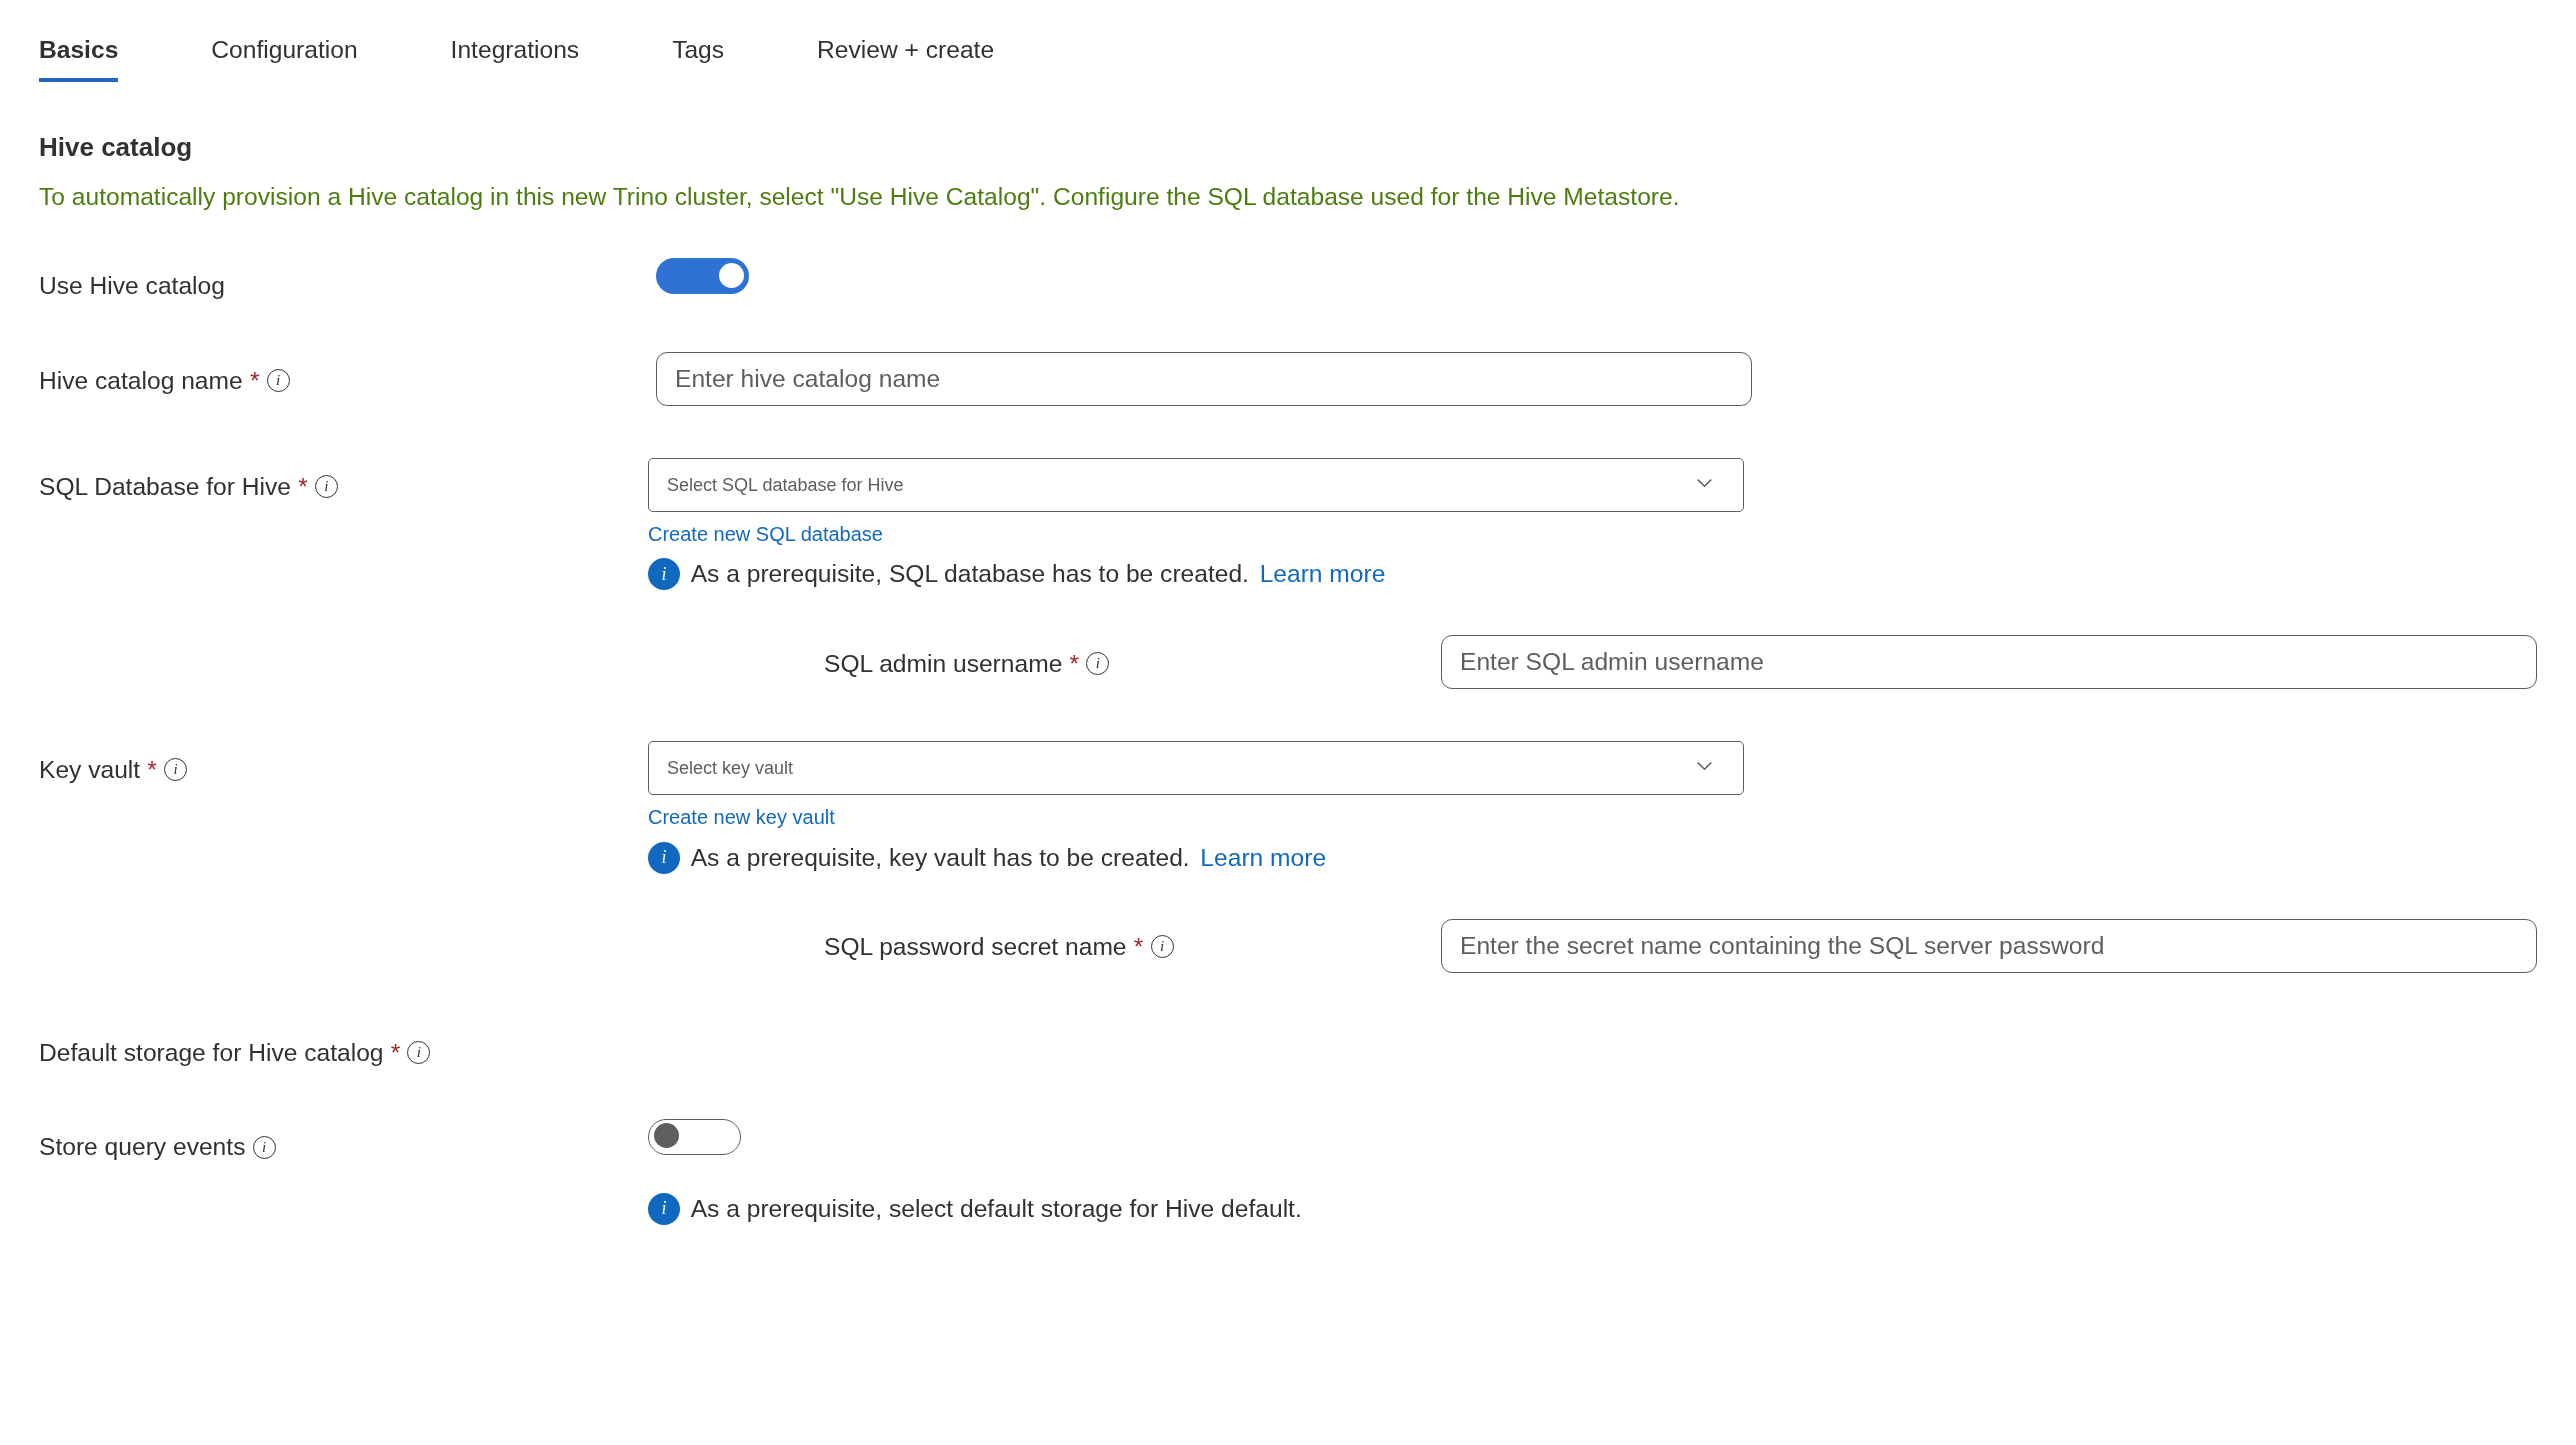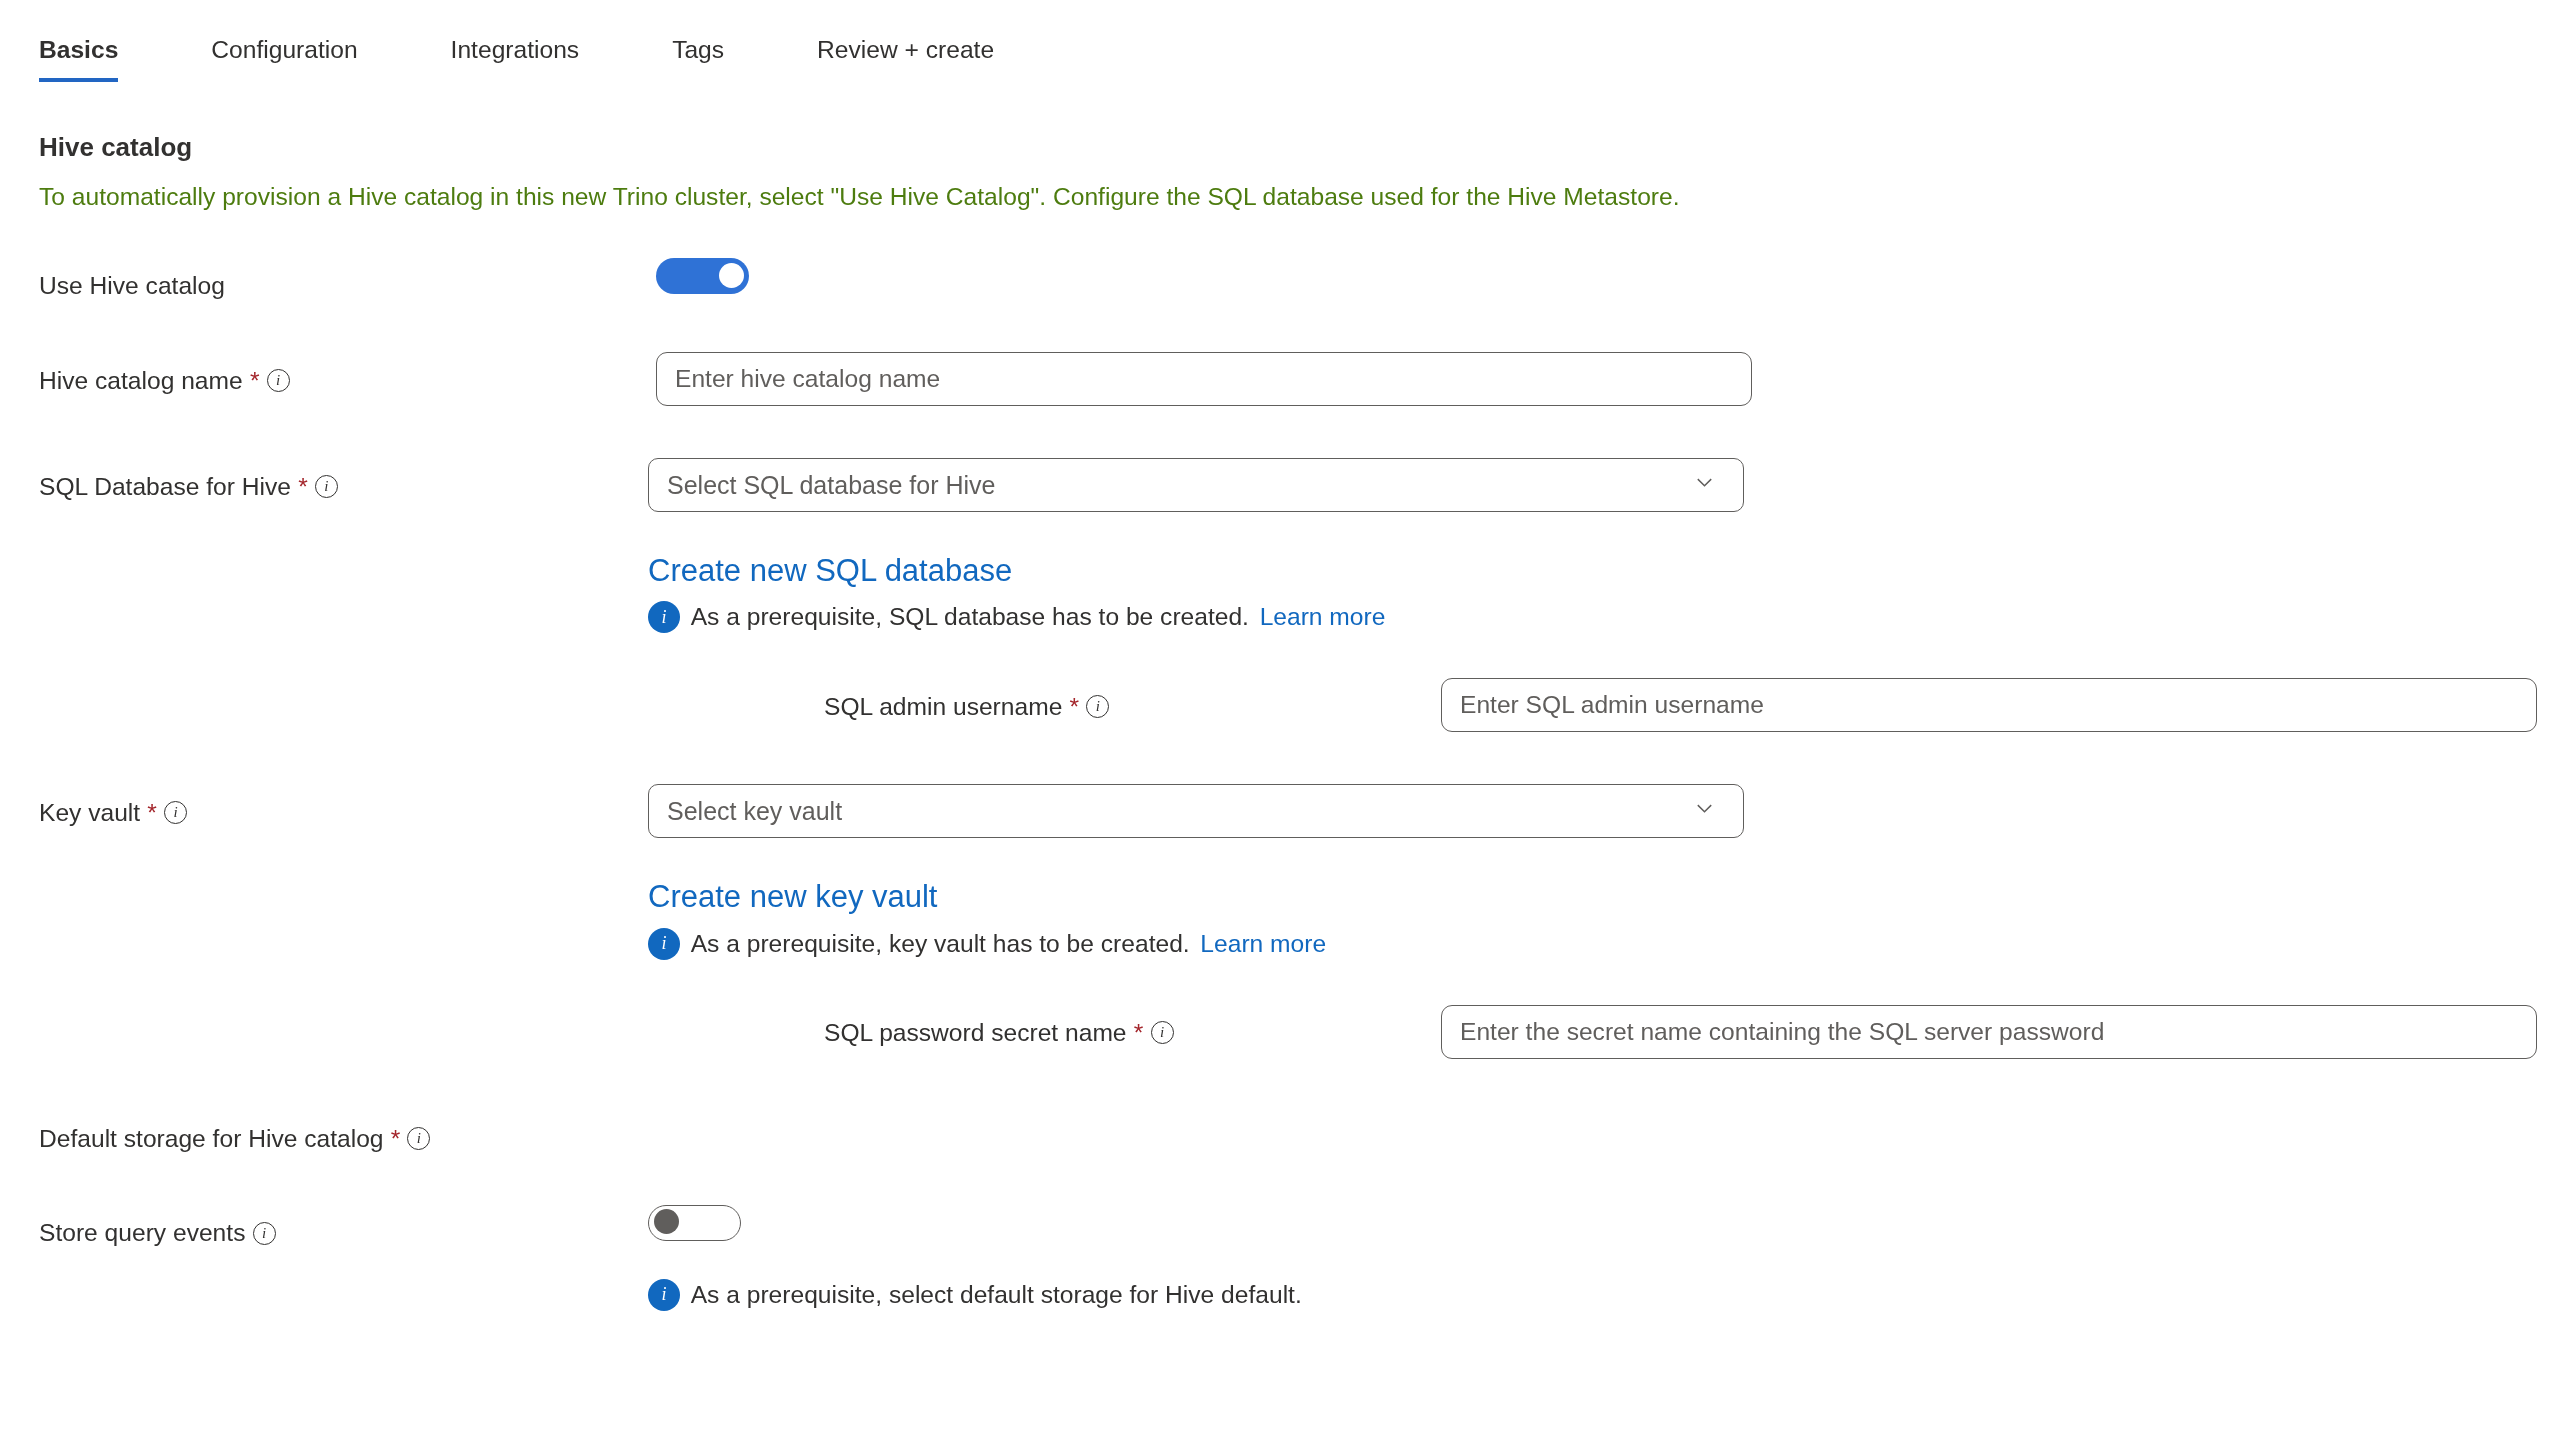--- a/index.html
+++ b/index.html
@@ -110,43 +110,42 @@
       font-size: 24.6px;
       font-family: inherit;
       color: #323130;
     }
     .text-input::placeholder { color: #605e5c; }
 
     .select-input {
       width: 100%;
       height: 54px;
       border: 0.9px solid #605e5c;
-      border-radius: 10px;
+      border-radius: 5px;
       padding: 0 71px 0 18px;
-      font-size: 25px;
+      font-size: 18px;
       display: flex;
       align-items: center;
       color: #605e5c;
       cursor: pointer;
       position: relative;
       background: #fff;
     }
     .select-input .chevron {
       position: absolute;
       right: 27px;
       top: 50%;
       transform: translateY(-50%);
     }
     .chevron svg { width: 23px; height: 23px; stroke: #605e5c; stroke-width: 1.5; fill: none; }
 
     .create-link {
       color: #1168bf;
-      font-size: 31px;
+      font-size: 20px;
       cursor: pointer;
-      margin-top: 30px;
     }
 
     .prereq-row {
       display: flex;
       align-items: center;
       gap: 10.7px;
       font-size: 24.6px;
       margin-top: 1.8px;
     }
     .prereq-row .badge {

